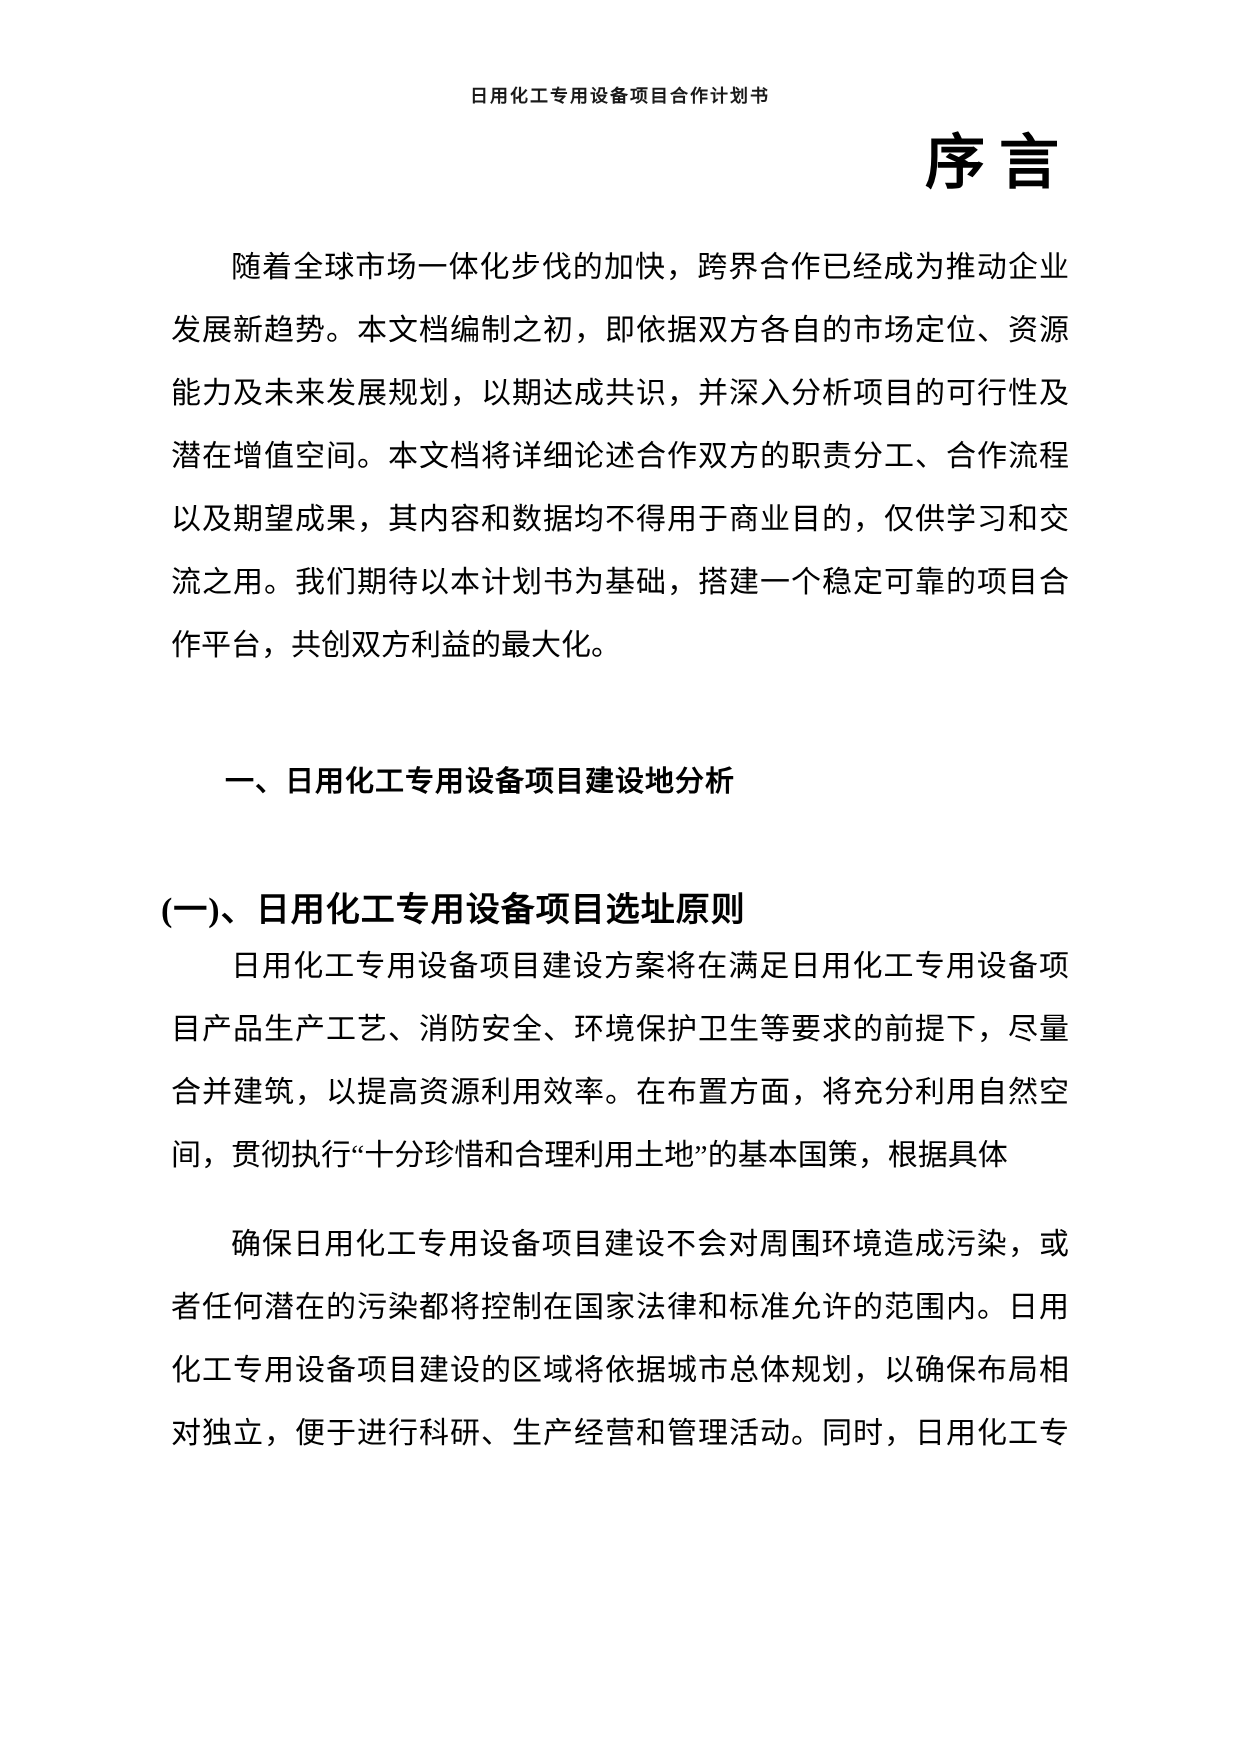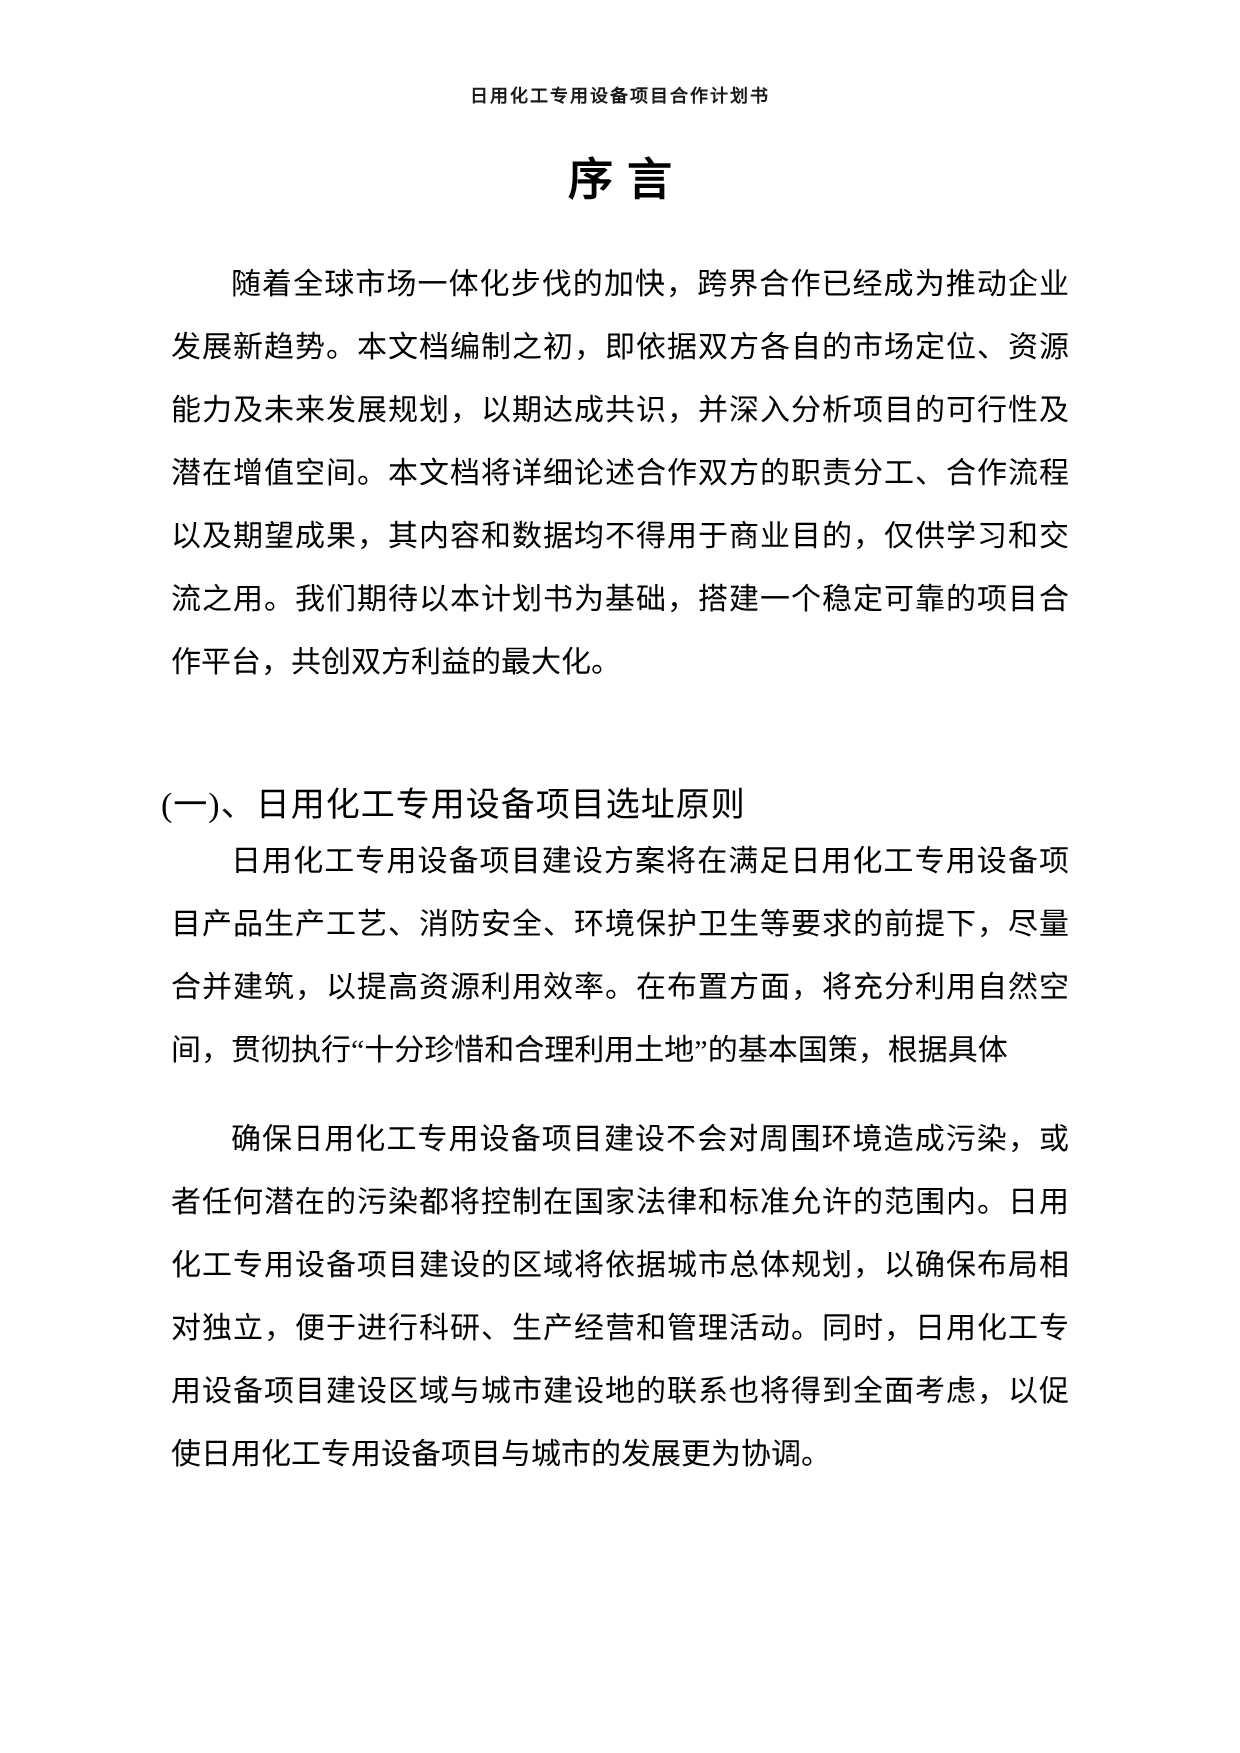--- a/index.html
+++ b/index.html
@@ -21,23 +21,23 @@
   }
   .doc-header {
     text-align: center;
     font-size: 18px;
     line-height: 20px;
     font-weight: bold;
     letter-spacing: 2px;
     color: #1a1a1a;
   }
   .doc-title {
-    margin: 48px 0 0 0;
-    text-align: center;
-    font-size: 45px;
+    margin: 31px 0 0 0;
+    text-align: right;
+    font-size: 60px;
     line-height: 52px;
     font-weight: bold;
     letter-spacing: 14px;
     padding-left: 14px; 
   }
   .body-para {
     margin: 4px;
     font-size: 30px;
     line-height: 63px;
     text-align: justify;
@@ -56,21 +56,21 @@
     line-height: 34px;
     font-weight: bold;
     text-indent: 58px;
     font-family: "Liberation Sans", "DejaVu Sans", sans-serif;
     letter-spacing: 1px;
   }
   .subsection-heading {
     margin: 92px 0 0 0;
     font-size: 34px;
     line-height: 40px;
-    font-weight: normal;
+    font-weight: bold;
     text-indent: 0;
     margin-left: -6px; 
     font-family: "Liberation Serif", "DejaVu Serif", serif;
     letter-spacing: 1px;
   }
   .page-number {
     position: absolute;
     left: 0;
     right: 0;
     top: 1622px;
@@ -85,20 +85,21 @@
 <body>
 
 <div class="page">
 
   <div class="doc-header">日用化工专用设备项目合作计划书</div>
 
   <h1 class="doc-title">序言</h1>
 
   <p class="body-para para-intro">随着全球市场一体化步伐的加快，跨界合作已经成为推动企业发展新趋势。本文档编制之初，即依据双方各自的市场定位、资源能力及未来发展规划，以期达成共识，并深入分析项目的可行性及潜在增值空间。本文档将详细论述合作双方的职责分工、合作流程以及期望成果，其内容和数据均不得用于商业目的，仅供学习和交流之用。我们期待以本计划书为基础，搭建一个稳定可靠的项目合作平台，共创双方利益的最大化。</p>
 
+  <h2 class="section-heading">一、日用化工专用设备项目建设地分析</h2>
 
   <h3 class="subsection-heading">(一)、日用化工专用设备项目选址原则</h3>
 
   <p class="body-para">日用化工专用设备项目建设方案将在满足日用化工专用设备项目产品生产工艺、消防安全、环境保护卫生等要求的前提下，尽量合并建筑，以提高资源利用效率。在布置方面，将充分利用自然空间，贯彻执行“十分珍惜和合理利用土地”的基本国策，根据具体</p>
 
   <p class="body-para para-after-heading">确保日用化工专用设备项目建设不会对周围环境造成污染，或者任何潜在的污染都将控制在国家法律和标准允许的范围内。日用化工专用设备项目建设的区域将依据城市总体规划，以确保布局相对独立，便于进行科研、生产经营和管理活动。同时，日用化工专用设备项目建设区域与城市建设地的联系也将得到全面考虑，以促使日用化工专用设备项目与城市的发展更为协调。</p>
 
   <div class="page-number">4</div>
 
 </div>

